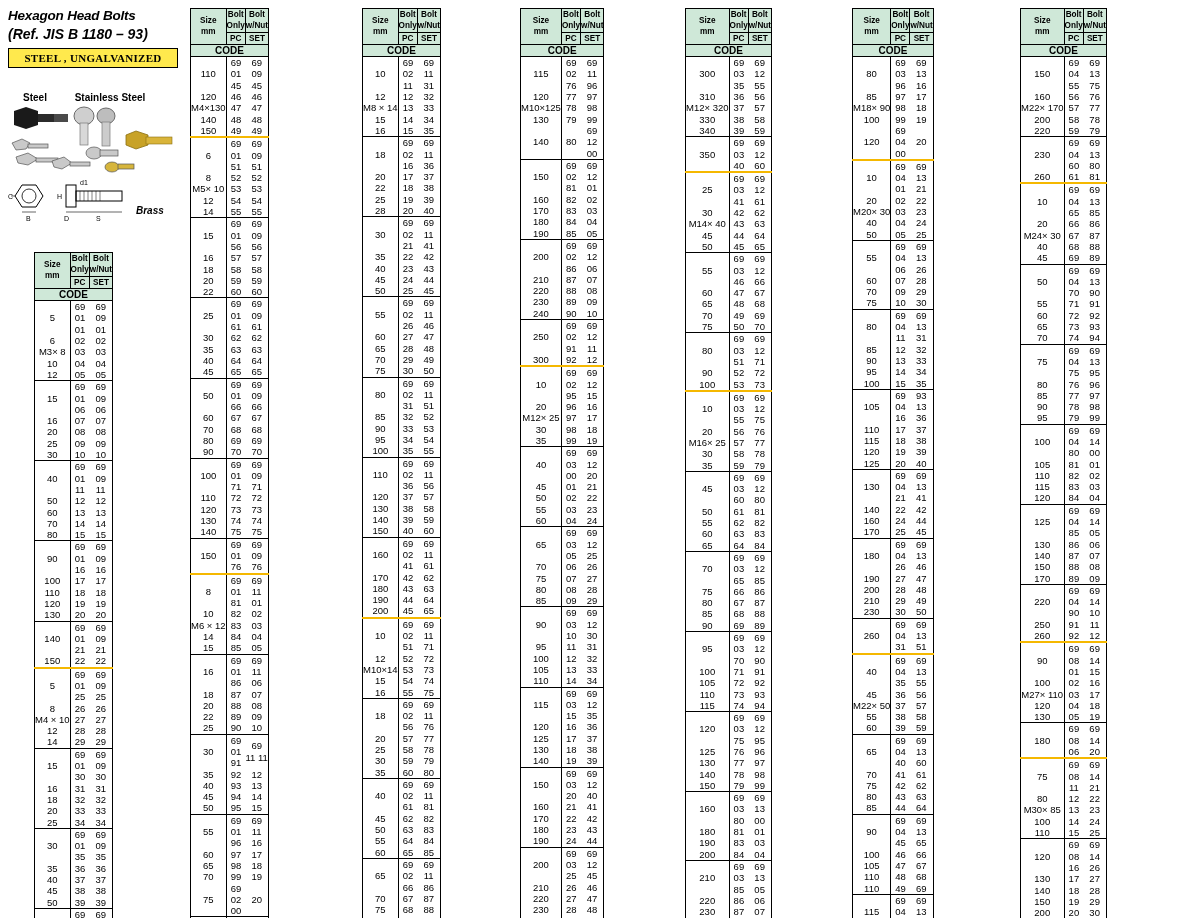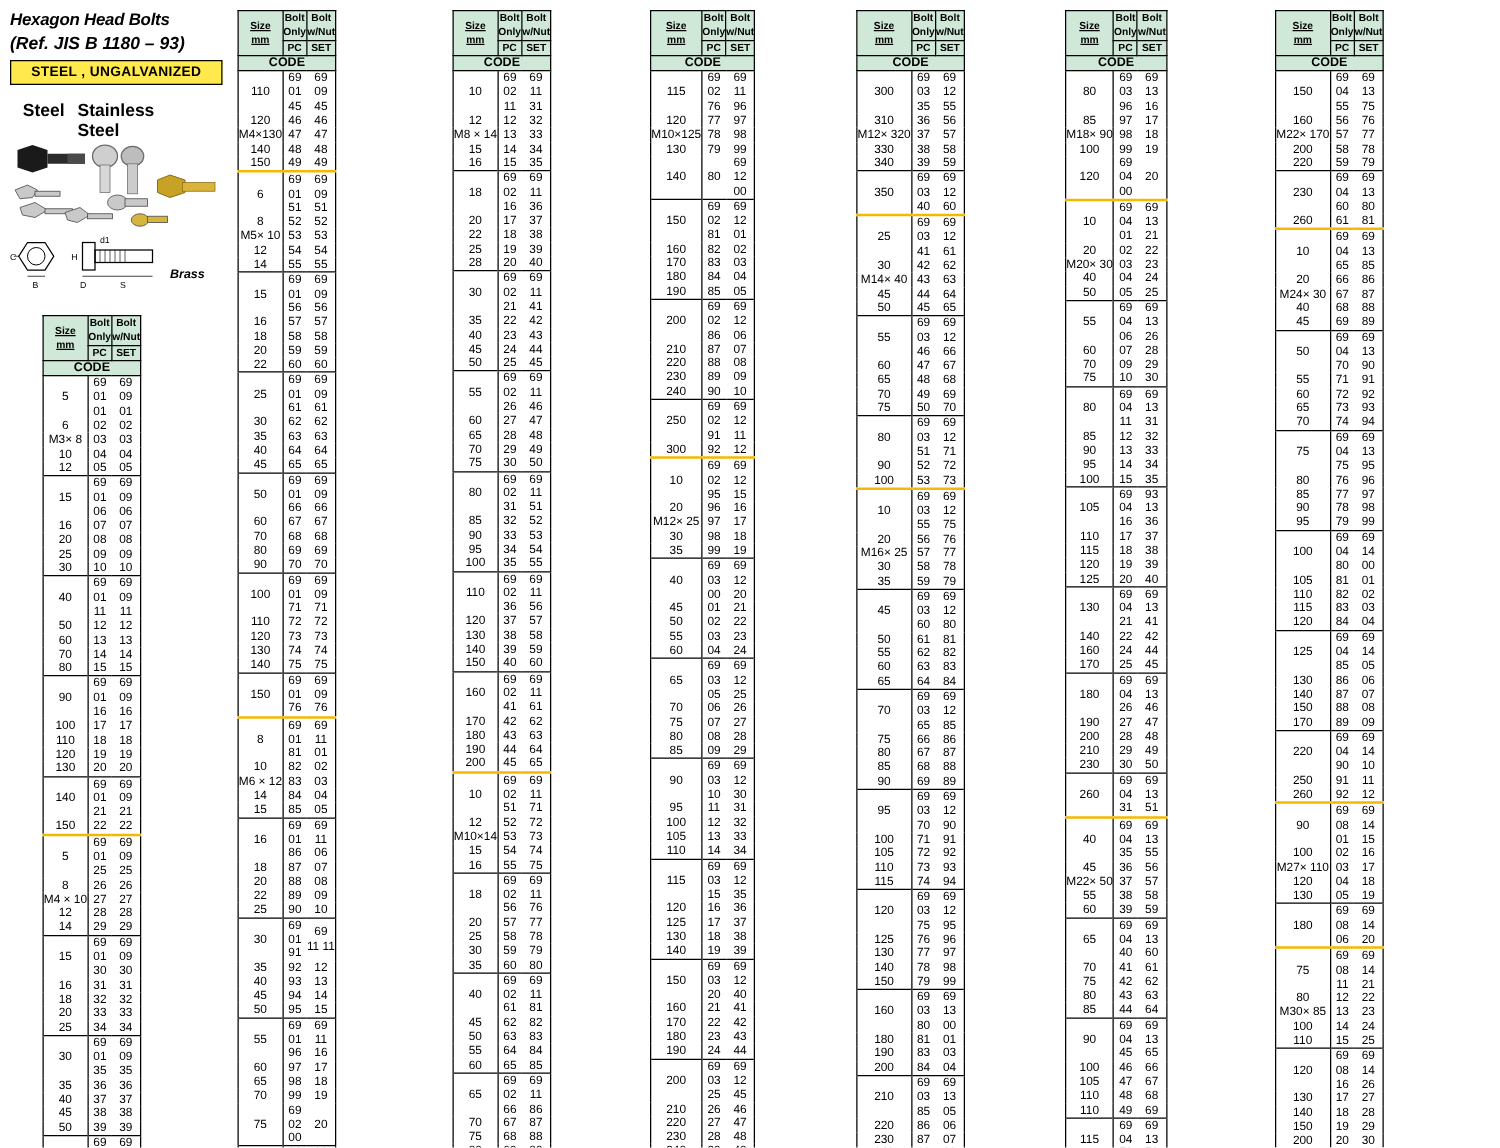--- a/index.html
+++ b/index.html
@@ -4,37 +4,37 @@
 <style>
   html,body{margin:0;padding:0;background:#ffffff;}
   body{width:1200px;height:918px;font-family:"Liberation Sans",sans-serif;position:relative;overflow:hidden;}
   .page{position:relative;width:1200px;height:905px;}
 
   
   .header{position:absolute;left:8px;top:8px;width:170px;}
   .title{font-style:italic;font-weight:bold;font-size:13.5px;color:#000;letter-spacing:-.2px;}
   .subtitle{font-style:italic;font-weight:bold;font-size:14px;margin-top:3px;}
   .steel-banner{margin-top:6px;border:1.5px solid #000;background:#ffe94d;
-    font-weight:bold;font-size:11px;text-align:center;padding:3px 2px;letter-spacing:.3px;}
-  .mat-labels{display:flex;margin-top:12px;font-size:14px;}
+    font-weight:bold;font-size:11px;text-align:center;padding:3px 2px;letter-spacing:.3px;font-family:Liberation Serif, serif;}
+  .mat-labels{display:flex;margin-top:24px;font-size:10px;}
   .mat-labels span{font-weight:bold;}
   .mat-steel{width:54px;text-align:center;}
-  .mat-stain{width:96px;text-align:left;}
+  .mat-stain{width:96px;text-align:center;}
   .brass-label{font-size:10px;font-weight:bold;font-style:italic;position:absolute;left:128px;top:100px;}
 
   .art{position:relative;height:70px;margin-top:2px;}
   .art svg{position:absolute;left:0;top:0;}
   .dimart{position:relative;height:46px;margin-top:4px;}
 
   
   .tbl{position:absolute;border-collapse:collapse;font-size:9.5px;}
   .tbl td,.tbl th{border:.8px solid #000;padding:0;text-align:center;line-height:11.3px;
     font-family:"Liberation Sans",sans-serif;}
   .hd{background:#cfe8d8;font-size:8.2px;font-weight:bold;line-height:9.5px;}
-  .hd.size{width:42px;text-decoration:underline;}
+  .hd.size{width:42px;}
   .hd.c1{width:46px;}
   .hd.c2{width:46px;}
   .code{background:#cfe8d8;font-size:10px;font-weight:bold;line-height:9.5px;}
   td.sz{border-left:.8px solid #000;border-right:.8px solid #000;border-top:none;border-bottom:none;
         text-align:center;font-size:9.5px;white-space:nowrap;}
   td.vl{border-left:.8px solid #000;border-right:none;border-top:none;border-bottom:none;text-align:center;font-size:9.5px;}
   td.vr{border-left:none;border-right:.8px solid #000;border-top:none;border-bottom:none;text-align:center;font-size:9.5px;}
   tr.grp td{border-top:.8px solid #000;}
   tr.hl td{border-bottom:2.2px solid #f5b800;}
   .wrap{position:absolute;}

